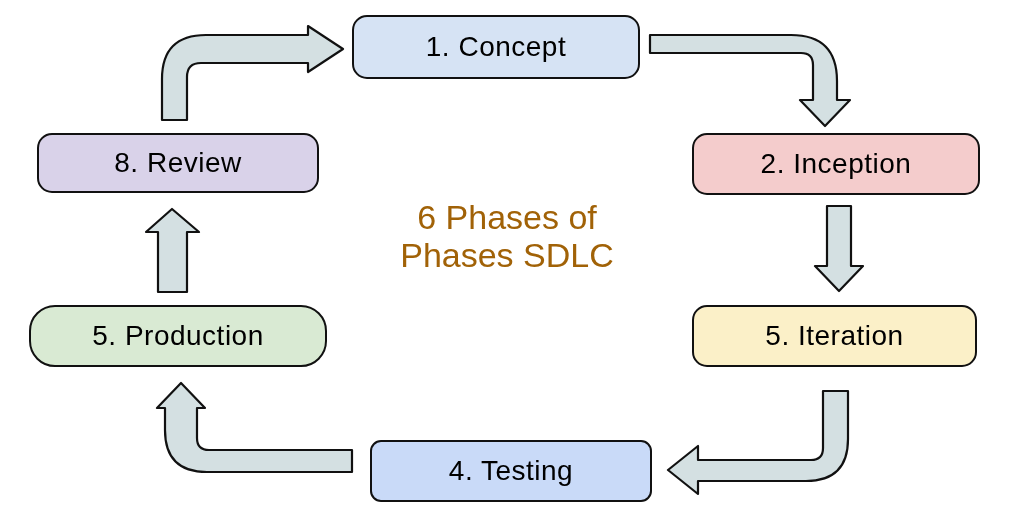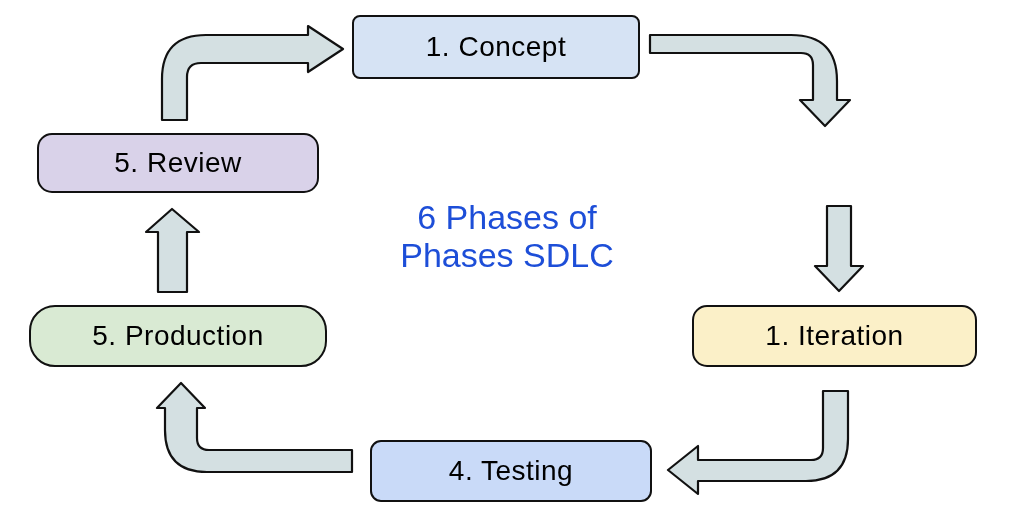--- a/index.html
+++ b/index.html
@@ -39,21 +39,21 @@
   .box-testing    { left: 370px; top: 440px; width: 282px; height: 62px; }
   .box-production { left: 29px;  top: 305px; width: 298px; height: 62px; border-radius: 26px; }
   .box-review     { left: 37px;  top: 133px; width: 282px; height: 60px; }
   .diagram-title {
     position: absolute;
     left: 377px; top: 198px;
     width: 260px;
     text-align: center;
     font-size: 34px;
     line-height: 38px;
-    color: #1d4ed8;
+    color: #a16207;
   }
 </style>
 </head>
 <body>
 
 <div id="canvas">
 
   <svg id="arrow-layer" viewBox="0 0 1024 525" xmlns="http://www.w3.org/2000/svg">
 
     <path d="M162,120 L162,79 Q162,35 206,35 L308,35 L308,26 L343,49 L308,72 L308,63 L201,63 Q187,63 187,77 L187,120 Z" fill="#d4e0e2"></path>
@@ -62,39 +62,42 @@
 
     <path d="M827,206 L851,206 L851,266 L863,266 L839,291 L815,266 L827,266 Z" fill="#d4e0e2"></path>
 
     <path d="M823,391 L848,391 L848,439 Q848,481 806,481 L698,481 L698,494 L668,470 L698,446 L698,460 L811,460 Q823,460 823,448 Z" fill="#d4e0e2"></path>
 
     <path d="M352,450 L209,450 Q197,450 197,438 L197,408 L205,408 L181,383 L157,408 L165,408 L165,430 Q165,472 207,472 L352,472 Z" fill="#d4e0e2"></path>
 
     <path d="M158,292 L158,232 L146,232 L172,209 L199,232 L187,232 L187,292 Z" fill="#d4e0e2"></path>
   </svg>
 
-  <div class="phase-box box-concept" style="background-color: rgb(214, 227, 244); border-radius: 8px;">
+  <div class="phase-box box-concept" style="background-color: rgb(214, 227, 244);">
     <span>1. Concept</span>
   </div>
 
+  <div class="phase-box box-inception" style="background-color: rgb(244, 204, 204);">
+    <span>2. Inception</span>
+  </div>
 
   <div class="phase-box box-iteration" style="background-color: rgb(251, 240, 200);">
-    <span>1. Iteration</span>
+    <span>5. Iteration</span>
   </div>
 
   <div class="phase-box box-testing" style="background-color: rgb(201, 218, 248); border-radius: 11px;">
     <span>4. Testing</span>
   </div>
 
   <div class="phase-box box-production" style="background-color: rgb(217, 234, 211);">
     <span>5. Production</span>
   </div>
 
   <div class="phase-box box-review" style="background-color: rgb(217, 210, 233);">
-    <span>5. Review</span>
+    <span>8. Review</span>
   </div>
 
   <div class="diagram-title">
     <div>6 Phases of</div>
     <div>Phases SDLC</div>
   </div>
 
 </div>
 
 </body></html>

